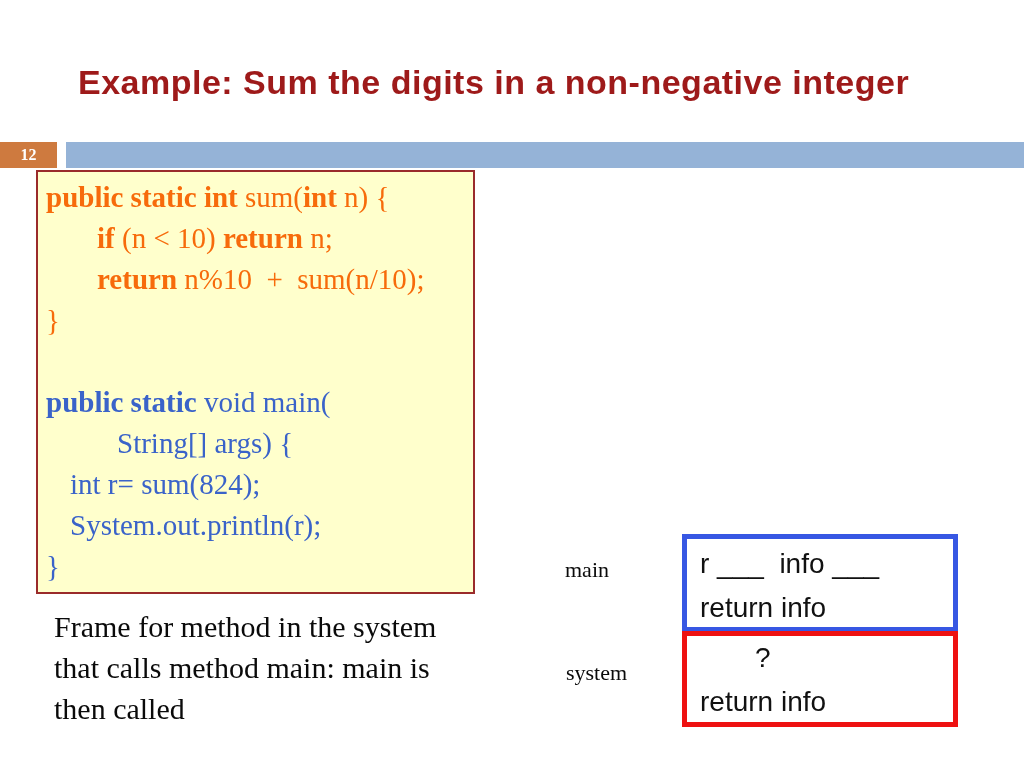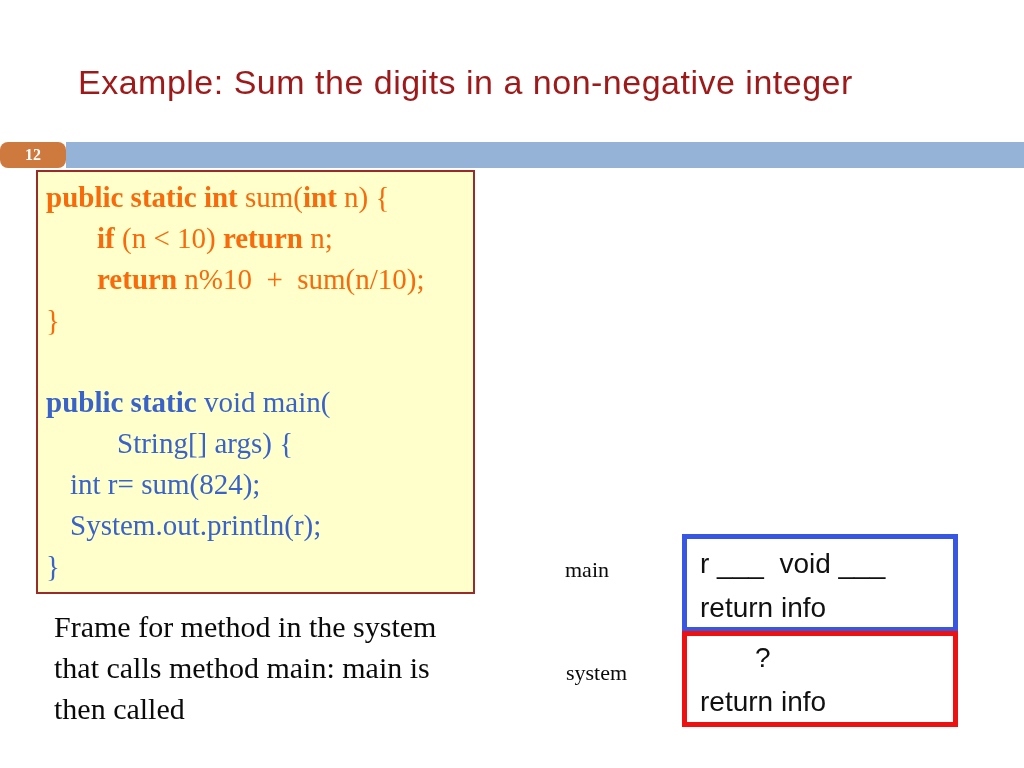--- a/index.html
+++ b/index.html
@@ -1,24 +1,24 @@
 <!DOCTYPE html>
 <html><head>
 <meta charset="utf-8">
 <style>
   html,body{margin:0;padding:0;background:#ffffff;}
   .slide{position:relative;width:1024px;height:768px;background:#ffffff;overflow:hidden;
          font-family:"Liberation Serif",serif;}
 
   .title{position:absolute;left:78px;top:63px;font-family:"Liberation Sans",sans-serif;
-         font-size:34px;font-weight:normal;letter-spacing:.5px;color:#9E1A1A;white-space:nowrap;}
+         font-size:34px;font-weight:bold;letter-spacing:.5px;color:#9E1A1A;white-space:nowrap;}
 
-  .page-badge{position:absolute;left:0;top:142px;width:66px;height:26px;background:#CE7A3F;
+  .page-badge{position:absolute;left:0;top:142px;width:57px;height:26px;background:#CE7A3F;
          color:#ffffff;font-family:"Liberation Serif",serif;font-weight:bold;font-size:16px;
-         display:flex;align-items:center;justify-content:center;border-radius:8px;}
+         display:flex;align-items:center;justify-content:center;}
   .header-bar{position:absolute;left:66px;top:142px;width:958px;height:26px;background:#95B3D7;}
 
   .codebox{position:absolute;left:36px;top:170px;width:439px;height:424px;box-sizing:border-box;
          background:#FFFFCC;border:2px solid #9A2B2B;padding:5px 0 0 8px;}
   .cl{font-size:29px;line-height:41px;white-space:pre;}
   .ind1{padding-left:51px;}
   .ind2{padding-left:71px;}
   .ind05{padding-left:24px;}
   .ko{color:#F76B0B;font-weight:bold;}
   .o{color:#F76B0B;}
@@ -63,21 +63,21 @@
   </div>
 
   <div class="explanation">Frame for method in the system
 that calls method main: main is
 then called</div>
 
   <div class="frame-label label-main">main</div>
   <div class="frame-label label-system">system</div>
 
   <div class="frame frame-main">
-    <div class="frow">r ___  void ___</div>
+    <div class="frow">r ___  info ___</div>
     <div class="frow">return info</div>
   </div>
 
   <div class="frame frame-system">
     <div class="frow qmark">?</div>
     <div class="frow">return info</div>
   </div>
 
 </div>
 

